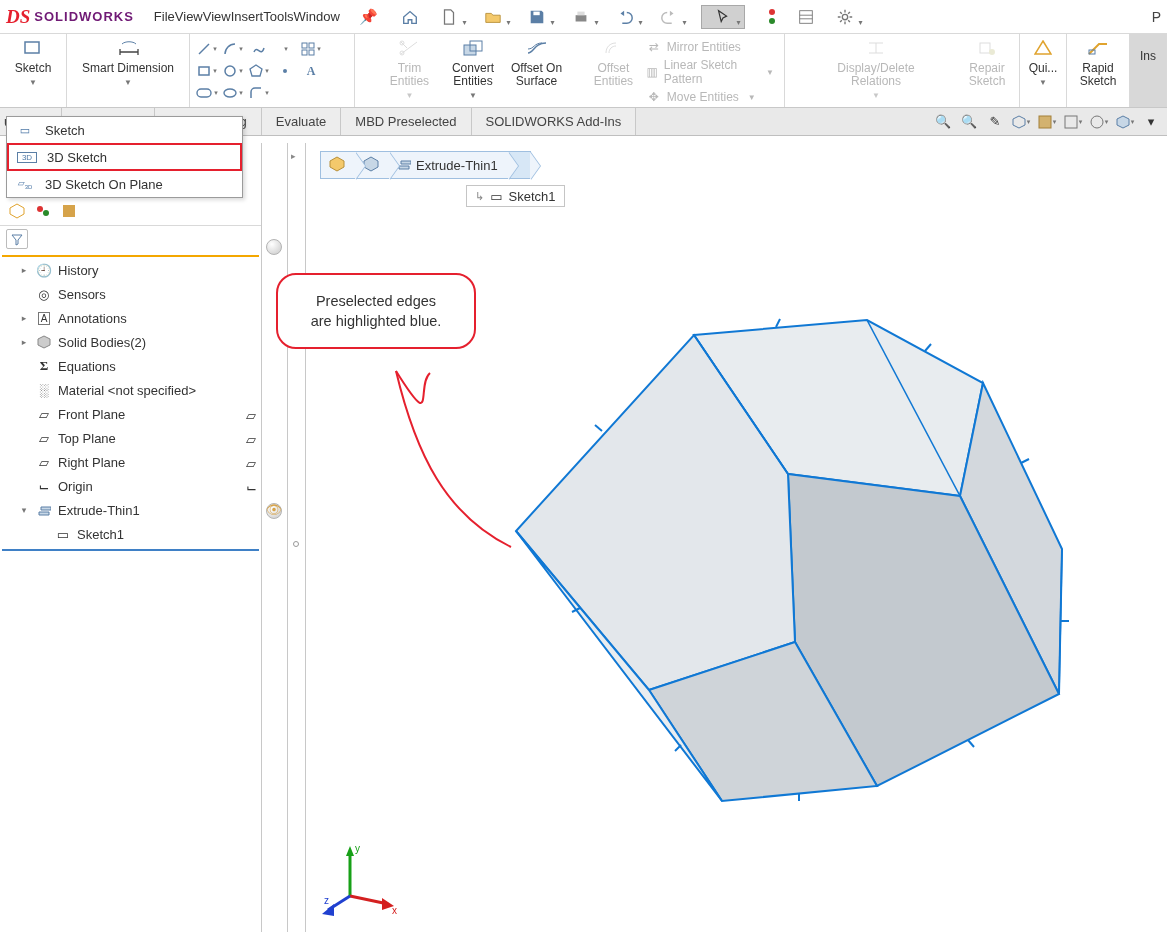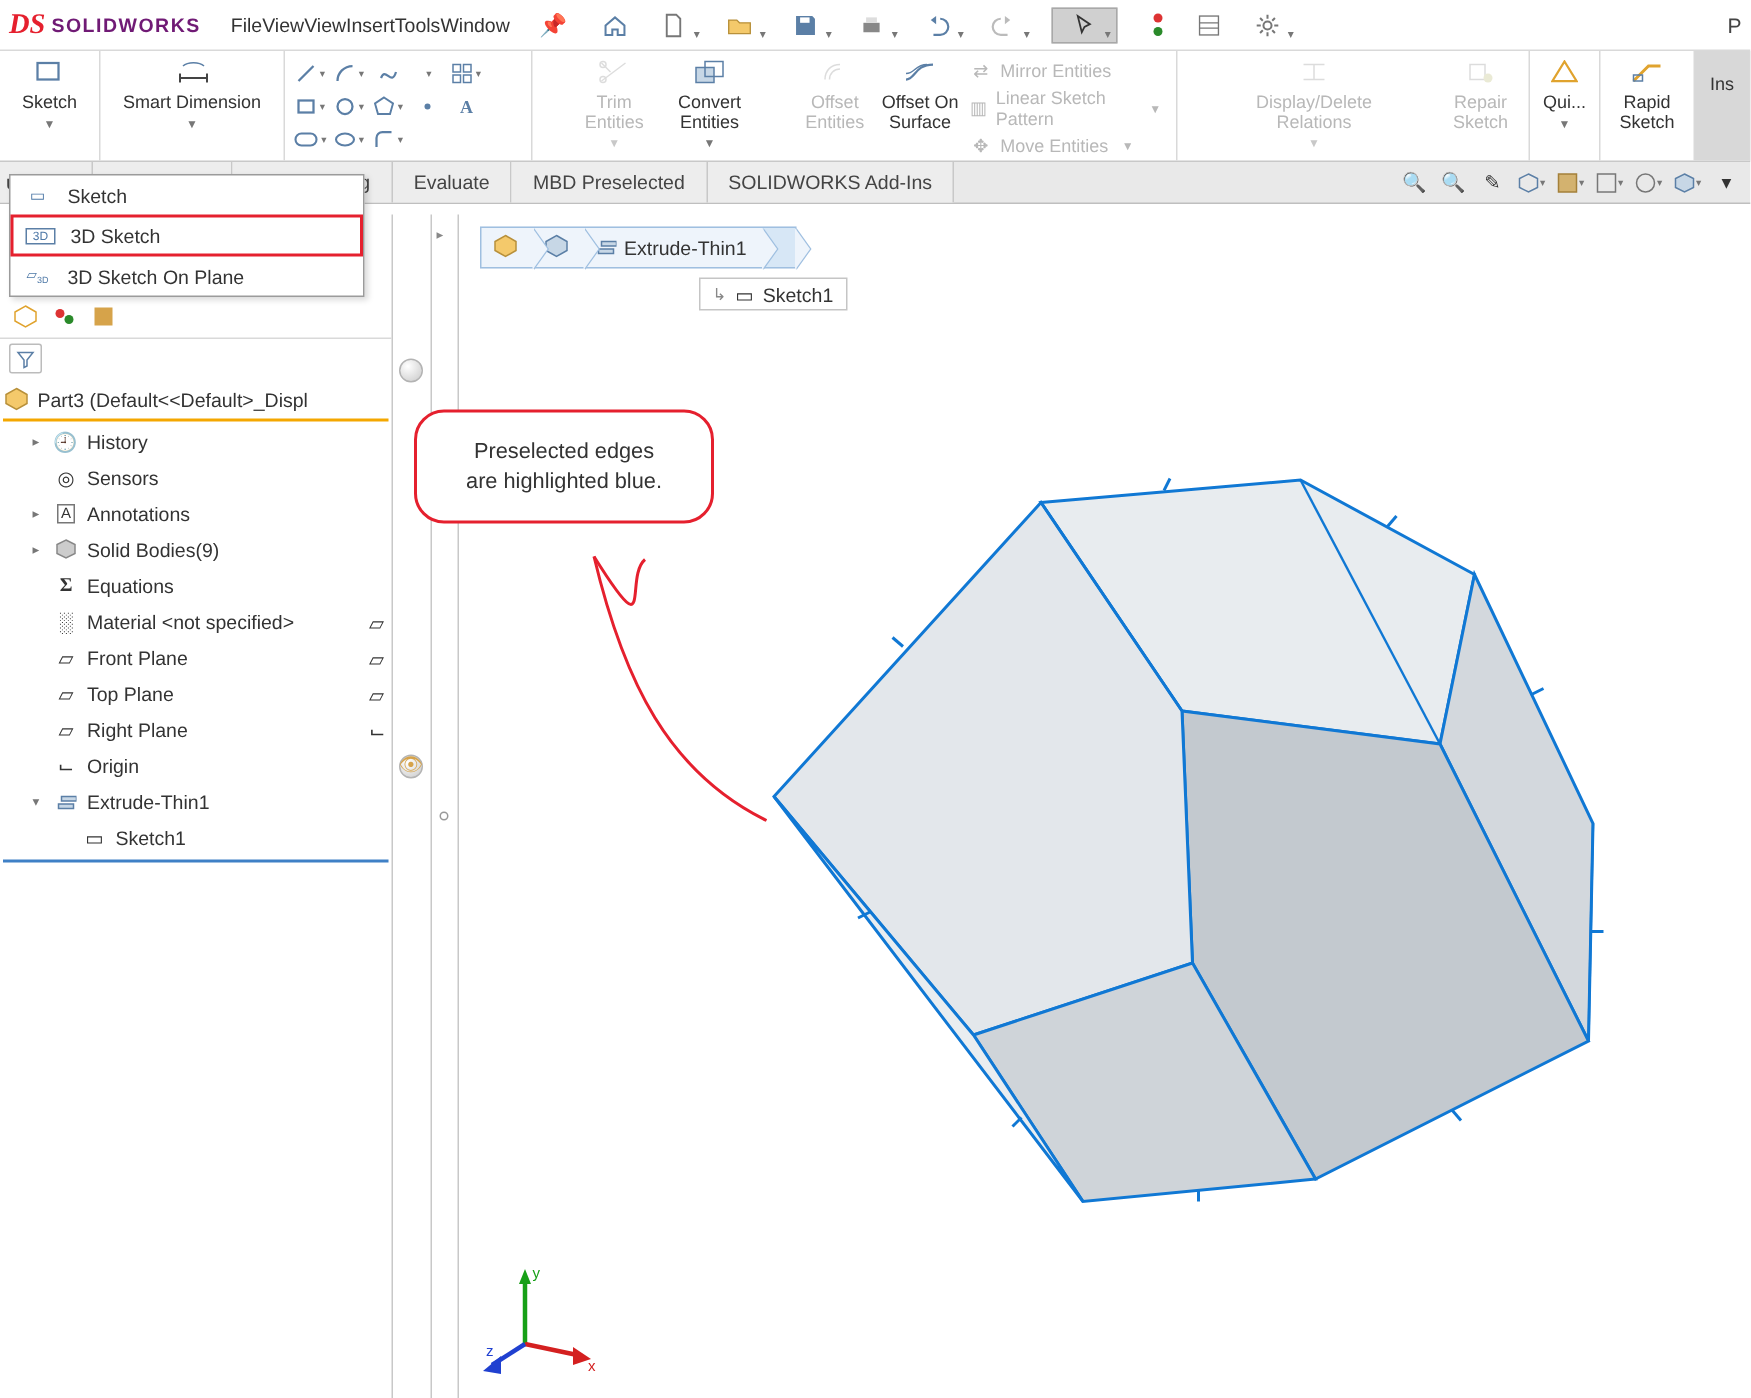--- a/index.html
+++ b/index.html
@@ -296,37 +296,37 @@
     <div class="bigbtn w60" style="width:84px">
       <div class="iconbox">
           <svg width="24" height="18">
             <rect x="2" y="6" width="12" height="10" fill="#c7d7e6" stroke="#5b7fa6"></rect>
             <rect x="8" y="2" width="12" height="10" fill="none" stroke="#5b7fa6"></rect>
           </svg>
         </div>
       <span class="lbl">Convert Entities</span>
       <span class="arrow">▼</span>
     </div>
+    <div class="bigbtn w60">
+      <div class="iconbox">
+          <svg width="22" height="18">
+            <path d="M2 14c6 0 6-10 18-10" fill="none" stroke="#5b7fa6" stroke-width="1.5"></path>
+            <path d="M2 10c6 0 6-6 14-6" fill="none" stroke="#5b7fa6"></path>
+          </svg>
+        </div>
+      <span class="lbl">Offset On Surface</span>
+    </div>
     <div class="bigbtn w60 dim">
       <div class="iconbox">
           <svg width="22" height="18">
             <path d="M4 14c0-6 4-10 10-10" fill="none" stroke="#aaa"></path>
             <path d="M7 14c0-4 3-7 7-7" fill="none" stroke="#aaa"></path>
           </svg>
         </div>
       <span class="lbl">Offset Entities</span>
-    </div>
-    <div class="bigbtn w60">
-      <div class="iconbox">
-          <svg width="22" height="18">
-            <path d="M2 14c6 0 6-10 18-10" fill="none" stroke="#5b7fa6" stroke-width="1.5"></path>
-            <path d="M2 10c6 0 6-6 14-6" fill="none" stroke="#5b7fa6"></path>
-          </svg>
-        </div>
-      <span class="lbl">Offset On Surface</span>
     </div>
     <div class="stackmenu">
       <div class="row">
           <span class="ic">⇄</span>
           <span>Mirror Entities</span>
         </div>
       <div class="row">
           <span class="ic">▥</span>
           <span>Linear Sketch Pattern</span>
           <span style="font-size:8px;margin-left:4px;">▼</span>
@@ -472,28 +472,20 @@
     </div>
     <div class="filterrow">
       <div class="fbox">
           <svg width="14" height="14">
             <path d="M2 3h10L8 8v4l-2 1V8z" fill="none" stroke="#5b7fa6"></path>
           </svg>
         </div>
     </div>
 
     <div class="tree">
-      <div class="node">
-        <span class="nico">
-            <svg width="16" height="16">
-              <path d="M8 1l7 4v6l-7 4-7-4V5z" fill="#f4c96b" stroke="#b8903a"></path>
-            </svg>
-          </span>
-        <span>Part3  (Default&lt;&lt;Default&gt;_Displ</span>
-      </div>
       <div class="hr-orange"></div>
       <div class="node in1">
           <span class="tw">▸</span>
           <span class="nico">🕘</span>
           <span>History</span>
         </div>
       <div class="node in1">
           <span class="tw"></span>
           <span class="nico">◎</span>
           <span>Sensors</span>
@@ -505,21 +497,21 @@
           </span>
           <span>Annotations</span>
         </div>
       <div class="node in1">
           <span class="tw">▸</span>
           <span class="nico">
             <svg width="14" height="14">
               <path d="M7 1l6 3v6l-6 3-6-3V4z" fill="#ccc" stroke="#888"></path>
             </svg>
           </span>
-          <span>Solid Bodies(9)</span>
+          <span>Solid Bodies(2)</span>
         </div>
       <div class="node in1">
           <span class="tw"></span>
           <span class="nico" style="font:bold 13px serif;">Σ</span>
           <span>Equations</span>
         </div>
       <div class="node in1">
           <span class="tw"></span>
           <span class="nico">░</span>
           <span>Material &lt;not specified&gt;</span>

